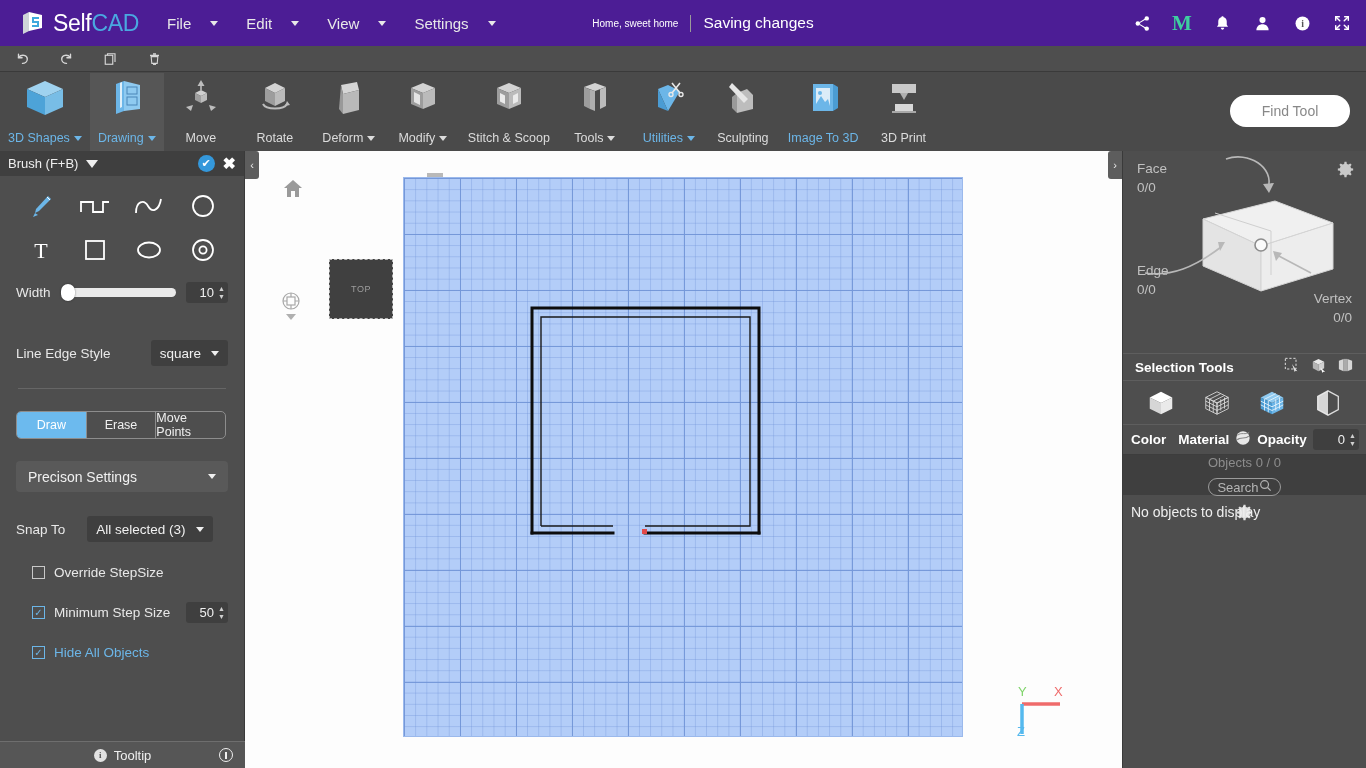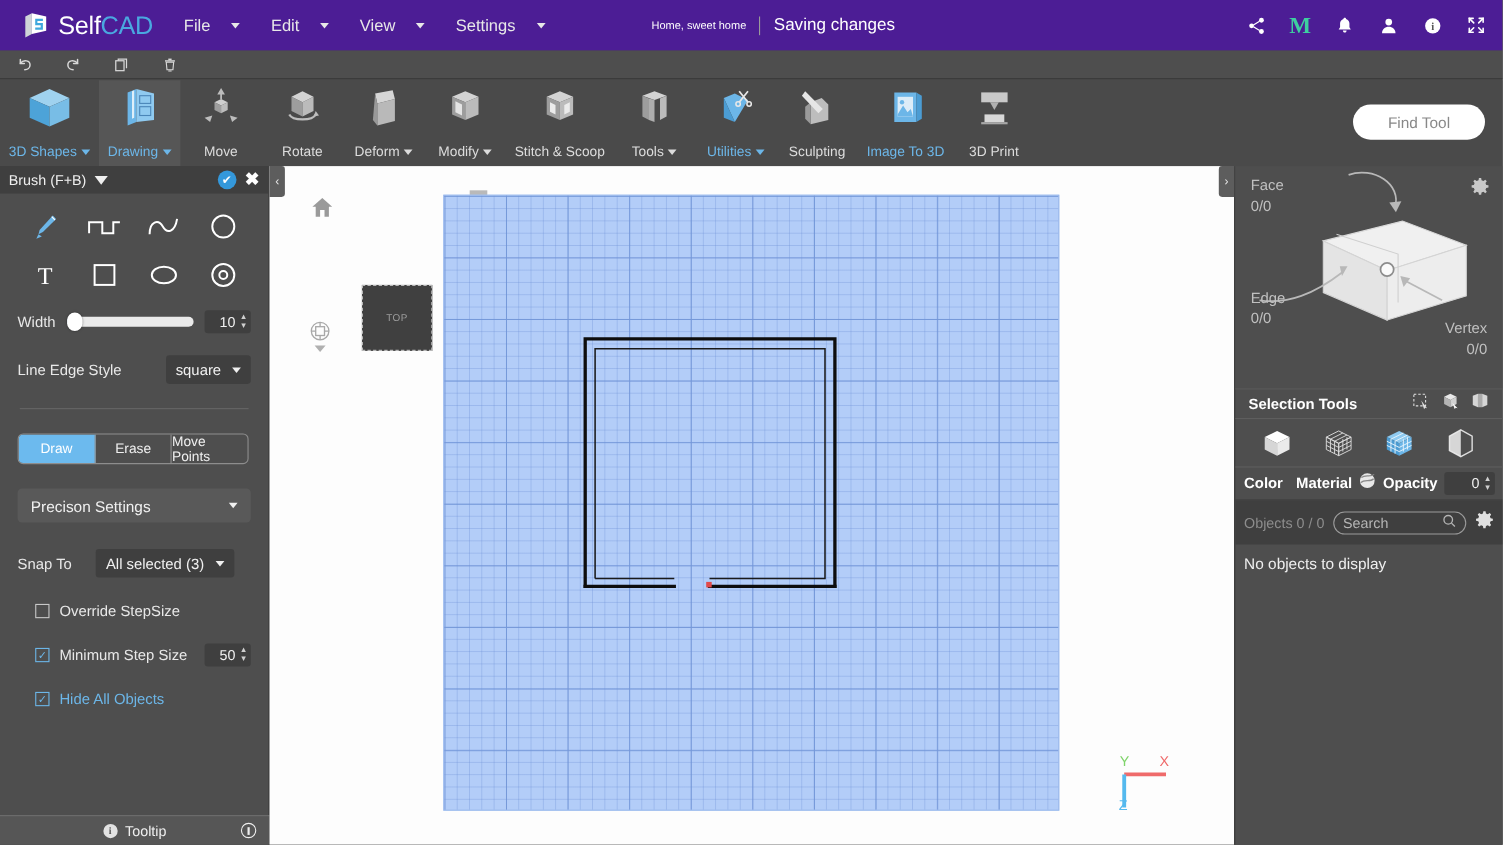--- a/index.html
+++ b/index.html
@@ -255,21 +255,21 @@
 
   .matrow {
     height: 30px; display: flex; align-items: center; padding: 0 8px; gap: 6px;
     border-bottom: 1px solid #3d3d3d;
   }
   .matrow-lbl { color: #fff; font-size: 13.5px; font-weight: bold; }
   .color-dot { width: 15px; height: 15px; border-radius: 50%; background: #111; cursor: pointer; }
 
   .objrow {
     height: 40px; background: #3f3f3f; display: flex; align-items: center;
-    padding: 0 8px; gap: 8px;
+    padding: 0 8px; gap: 8px; flex-direction: column;
   }
   .obj-count { color: #8d8d8d; font-size: 13px; }
   .searchbox {
     flex: 1; height: 21px; border: 1px solid #9b9b9b; border-radius: 11px;
     display: flex; align-items: center; padding: 0 8px; color: #b5b5b5;
     font-size: 13px; cursor: text; justify-content: space-between;
   }
   .noobj { padding: 9px 8px; color: #efefef; font-size: 14px; }
 
   
@@ -612,21 +612,21 @@
       </div>
       <div class="numbox">
         <span>10</span>
         <span class="spin">
             <i>▲</i>
             <i>▼</i>
           </span>
       </div>
     </div>
 
-    <div class="row" style="margin-top:20px; justify-content:space-between;">
+    <div class="row" style="margin-top:37px; justify-content:space-between;">
       <div class="row-label">Line Edge Style</div>
       <div class="select">
         <span>square</span>
         <span class="caret"></span>
       </div>
     </div>
 
     <div class="hr" style="margin-top:22px;"></div>
 
     <div class="segbtns" style="margin-top:22px;">

